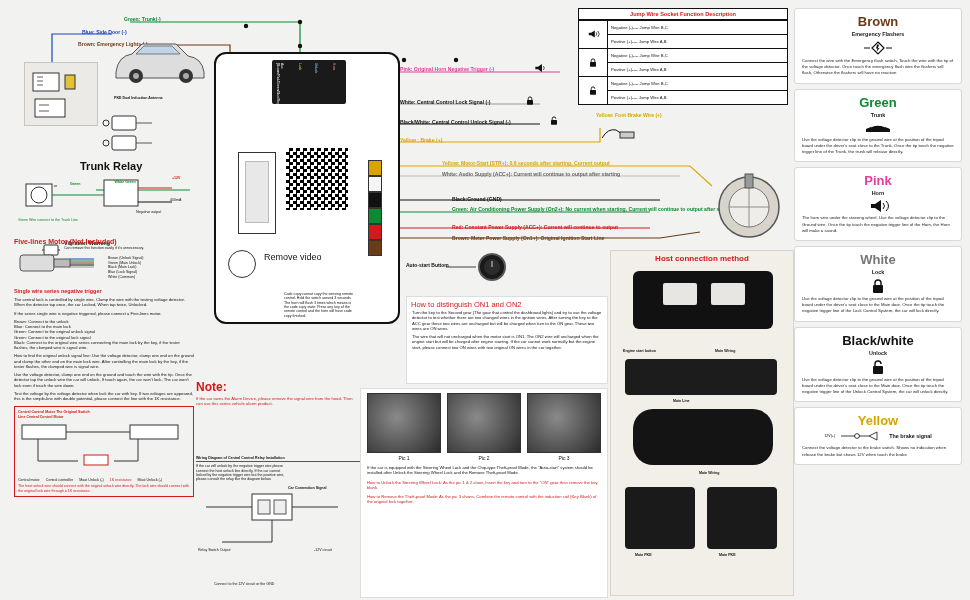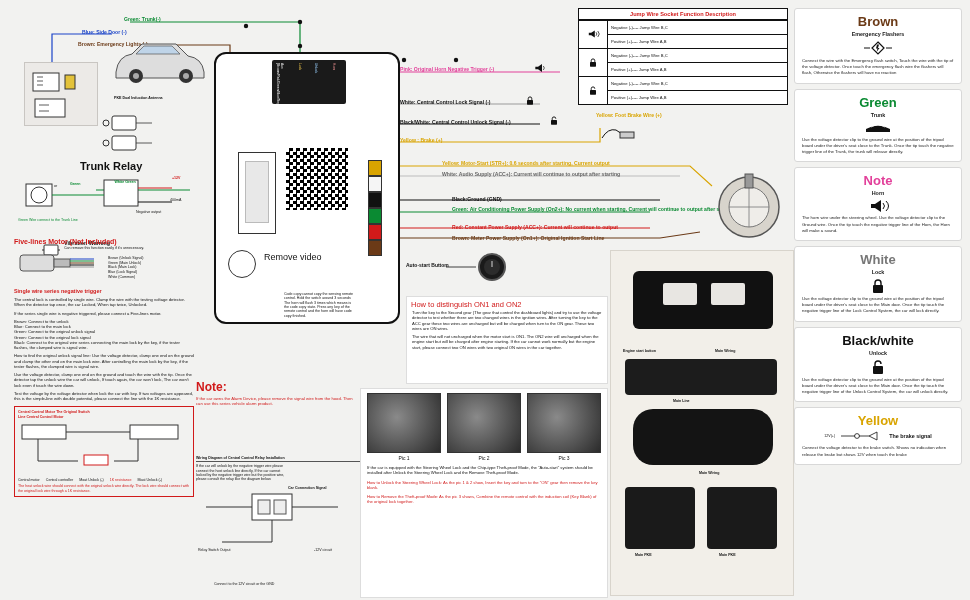--- a/index.html
+++ b/index.html
@@ -110,21 +110,21 @@
     <div class="instr-head grn">Green</div>
     <div class="instr-sub">Trunk</div>
     <svg class="instr-icon" width="30" height="14" viewBox="0 0 30 14">
       <path d="M3 11 h24 v-3 q-12 -7 -24 0 z" fill="#111"></path>
       <path d="M8 6 q7 -4 14 0" fill="none" stroke="#fff" stroke-width="0.8"></path>
     </svg>
     <div class="instr-body">Use the voltage detector clip to the ground wire at the position of the tripod board under the driver's seat close to the Trunk. Once the tip touch the negative trigger line of the Trunk, the trunk will release directly.</div>
   </div>
 
   <div class="instr-card">
-    <div class="instr-head pnk">Note</div>
+    <div class="instr-head pnk">Pink</div>
     <div class="instr-sub">Horn</div>
     <svg class="instr-icon" width="30" height="14" viewBox="0 0 30 14">
       <path d="M8 5 h4 l6 -4 v12 l-6 -4 h-4 z" fill="#111"></path>
       <path d="M20 4 q3 3 0 6 M23 2 q5 5 0 10" fill="none" stroke="#111" stroke-width="1"></path>
     </svg>
     <div class="instr-body">The horn wire under the steering wheel. Use the voltage detector clip to the Ground wire. Once the tip touch the negative trigger line of the Horn, the Horn will make a sound.</div>
   </div>
 
   <div class="instr-card">
     <div class="instr-head" style="color:#777">White</div>
@@ -464,20 +464,21 @@
       <div class="photo r" style="width:72px;height:58px"></div>
       <div class="pic-cap">Pic 3</div>
     </div>
   </div>
   <div class="tiny" style="padding:4px 6px 0 6px">If the car is equipped with the Steering Wheel Lock and the Chip-type Theft-proof Mode, the "Auto-start" system should be installed after Unlock the Steering Wheel Lock and the Remove Theft-proof Mode.</div>
   <div class="tiny red" style="padding:4px 6px 0 6px">How to Unlock the Steering Wheel Lock: As the pic 1 &amp; 2 show, Insert the key and turn to the "ON" gear then remove the key blank.</div>
   <div class="tiny red" style="padding:4px 6px 0 6px">How to Remove the Theft-proof Mode: As the pic 3 shows, Combine the remote control with the induction coil (Key Blank) of the original lock together.</div>
 </div>
 
 <div class="abs" id="host-conn">
+  <div class="red" style="text-align:center;font-size:8px;font-weight:bold;padding:3px 0">Host connection method</div>
   <div class="abs" style="left:22px;top:20px;width:140px;height:58px;background:#111;border-radius:6px">
     <div style="position:absolute;left:30px;top:12px;width:34px;height:22px;background:#e8e6e2;border-radius:2px"></div>
     <div style="position:absolute;left:78px;top:12px;width:34px;height:22px;background:#e8e6e2;border-radius:2px"></div>
   </div>
   <div class="abs xtiny" style="left:12px;top:98px;font-weight:bold">Engine start button</div>
   <div class="abs xtiny" style="left:104px;top:98px;font-weight:bold">Main Wiring</div>
   <div class="abs" style="left:14px;top:108px;width:152px;height:36px;background:#1c1c1c;border-radius:4px"></div>
   <div class="abs xtiny" style="left:62px;top:148px;font-weight:bold">Main Line</div>
   <div class="abs" style="left:22px;top:158px;width:140px;height:56px;background:#141414;border-radius:20px"></div>
   <div class="abs xtiny" style="left:88px;top:220px;font-weight:bold">Main Wiring</div>

